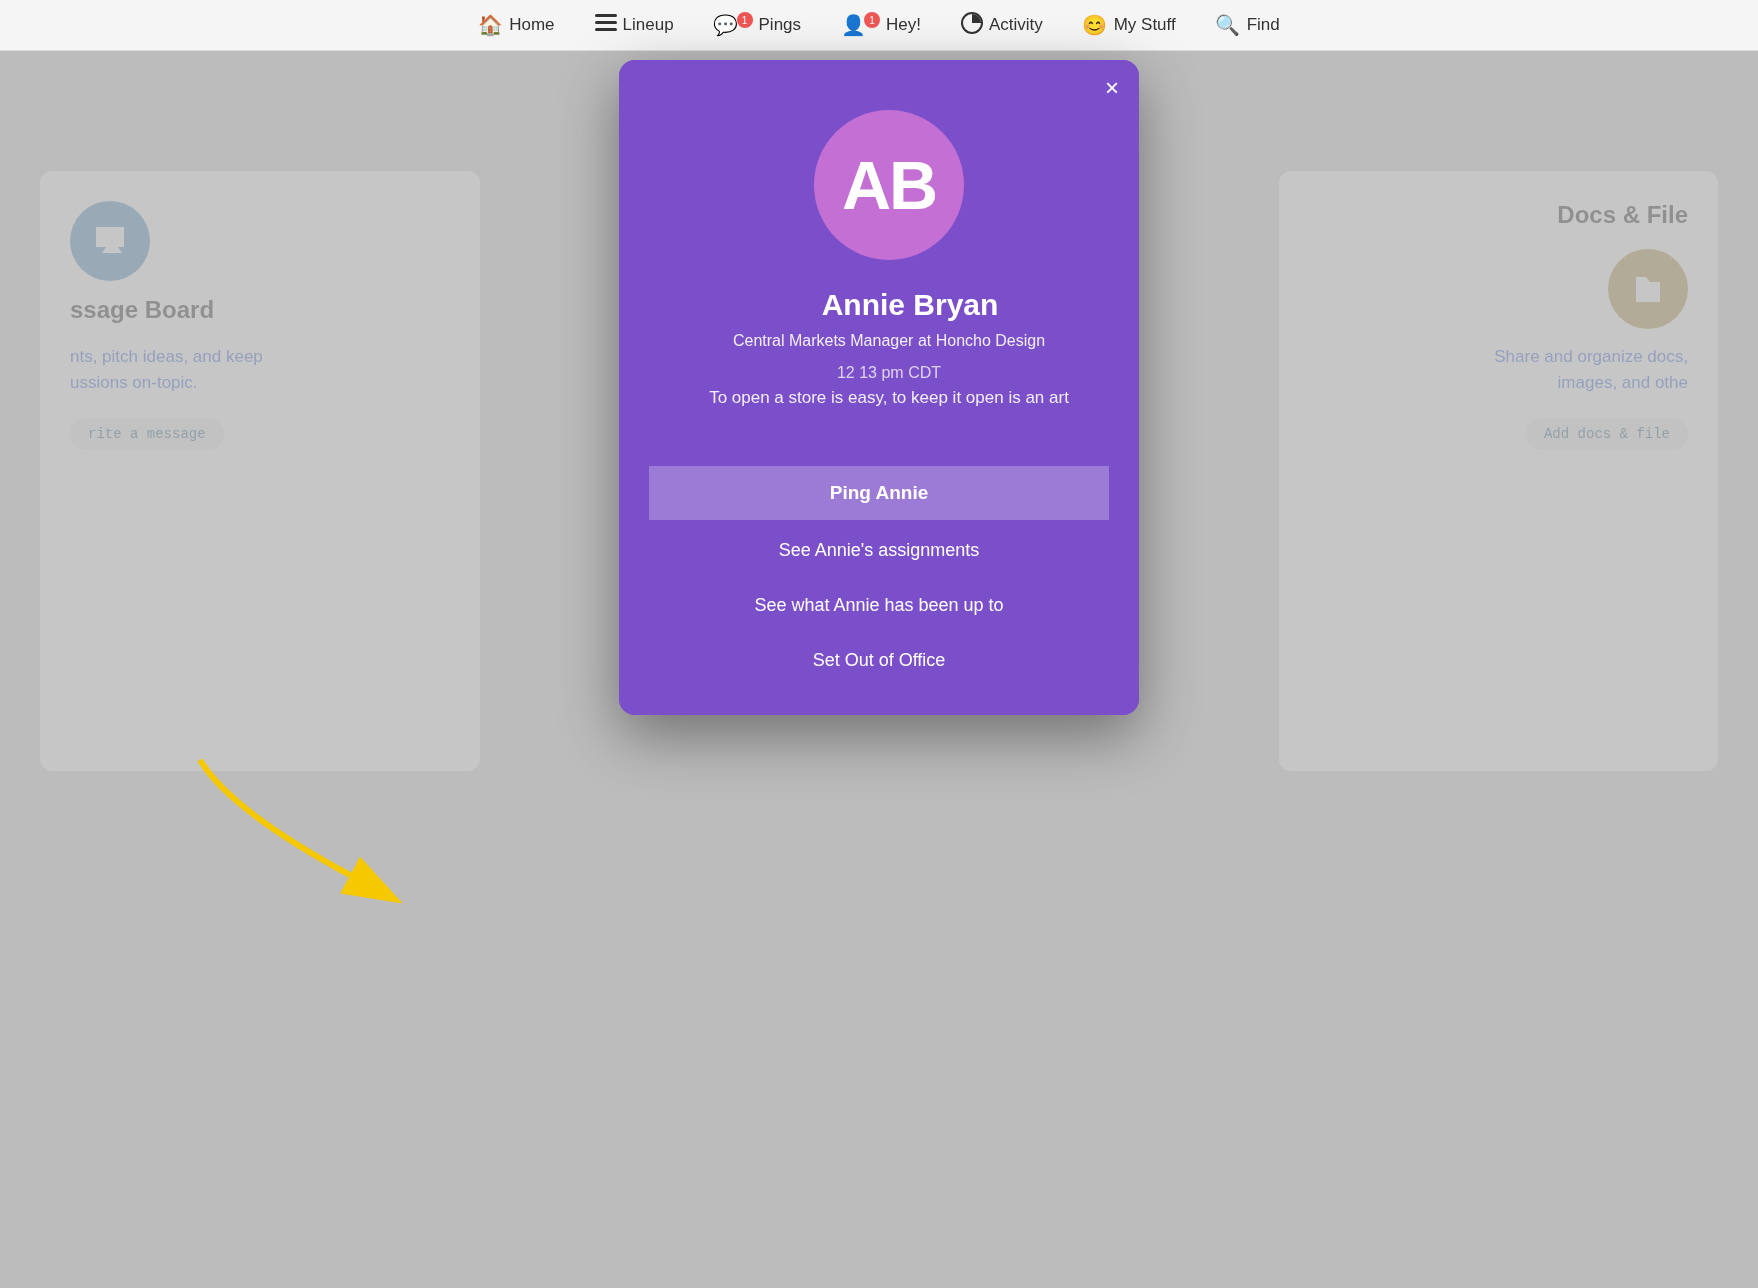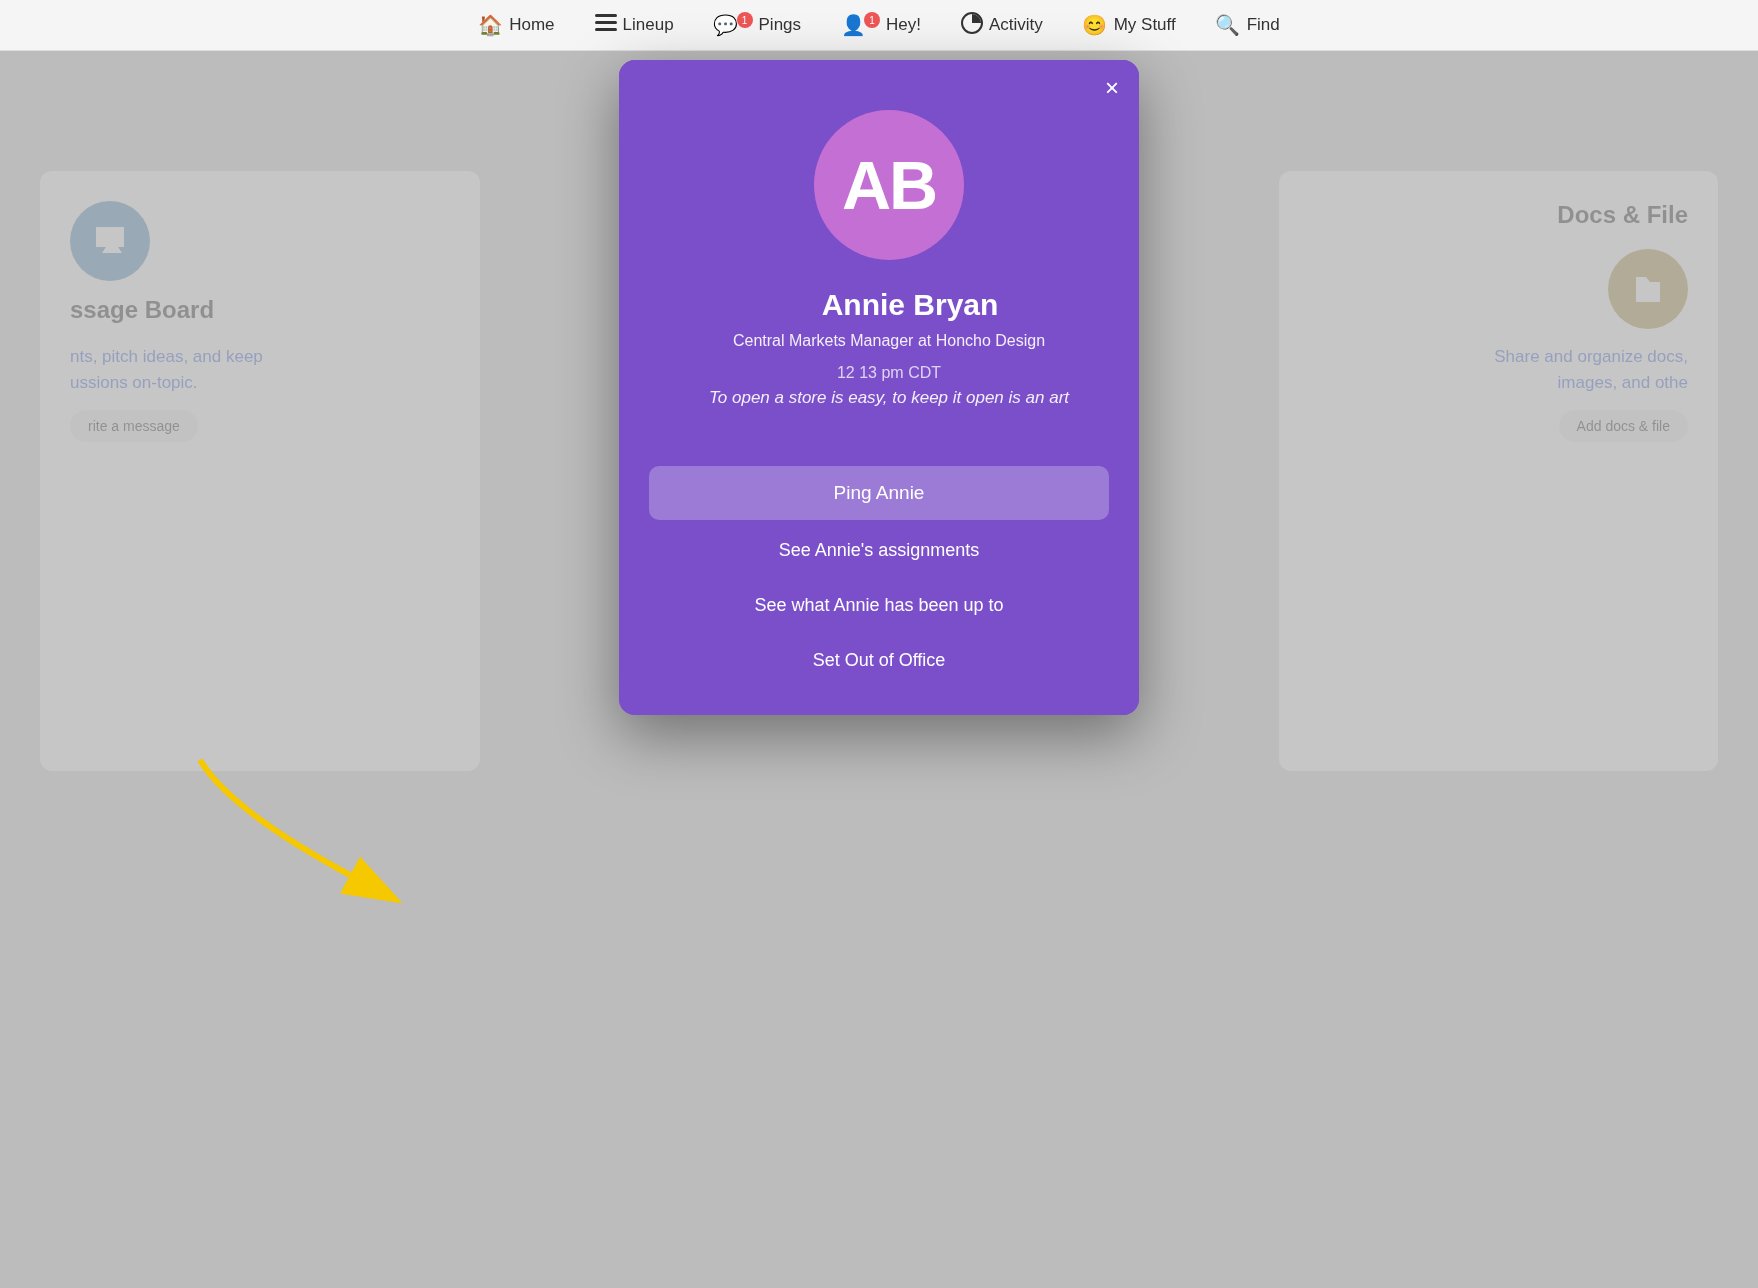--- a/index.html
+++ b/index.html
@@ -104,23 +104,24 @@
       align-items: center;
       justify-content: center;
       margin-bottom: 15px;
     }
     .bg-btn {
       background: #eee;
       border: none;
       border-radius: 20px;
       padding: 8px 18px;
       font-size: 14px;
-      color: #000000;
-      margin-top: 15px;
-      cursor: pointer;
+      color: #0c4a6e;
+      margin-top: 23px;
+      cursor: pointer;
+      font-family: Liberation Mono, monospace;
     }
 
     
     .modal-backdrop {
       position: absolute;
       top: 0; left: 0; right: 0; bottom: 0;
       z-index: 100;
       display: flex;
       align-items: flex-start;
       justify-content: center;
@@ -189,40 +190,39 @@
       line-height: 1.4;
     }
     .modal-time {
       color: rgba(255,255,255,0.75);
       font-size: 16px;
       margin-bottom: 3px;
     }
     .modal-status {
       color: rgba(255,255,255,0.9);
       font-size: 17px;
-      font-style: italic;
       line-height: 1.5;
     }
 
     .modal-actions {
       background: #7b4fc9;
       padding: 20px 30px 30px 30px;
       display: flex;
       flex-direction: column;
       align-items: center;
       gap: 6px;
     }
 
     .action-btn-primary {
       background: rgba(255,255,255,0.25);
       border: none;
-      border-radius: 10px;
+      border-radius: 0;
       color: white;
       font-size: 19px;
-      font-weight: 400;
+      font-weight: 700;
       padding: 16px 0;
       width: 100%;
       cursor: pointer;
       text-align: center;
     }
 
     .action-btn-secondary {
       background: none;
       border: none;
       color: white;

